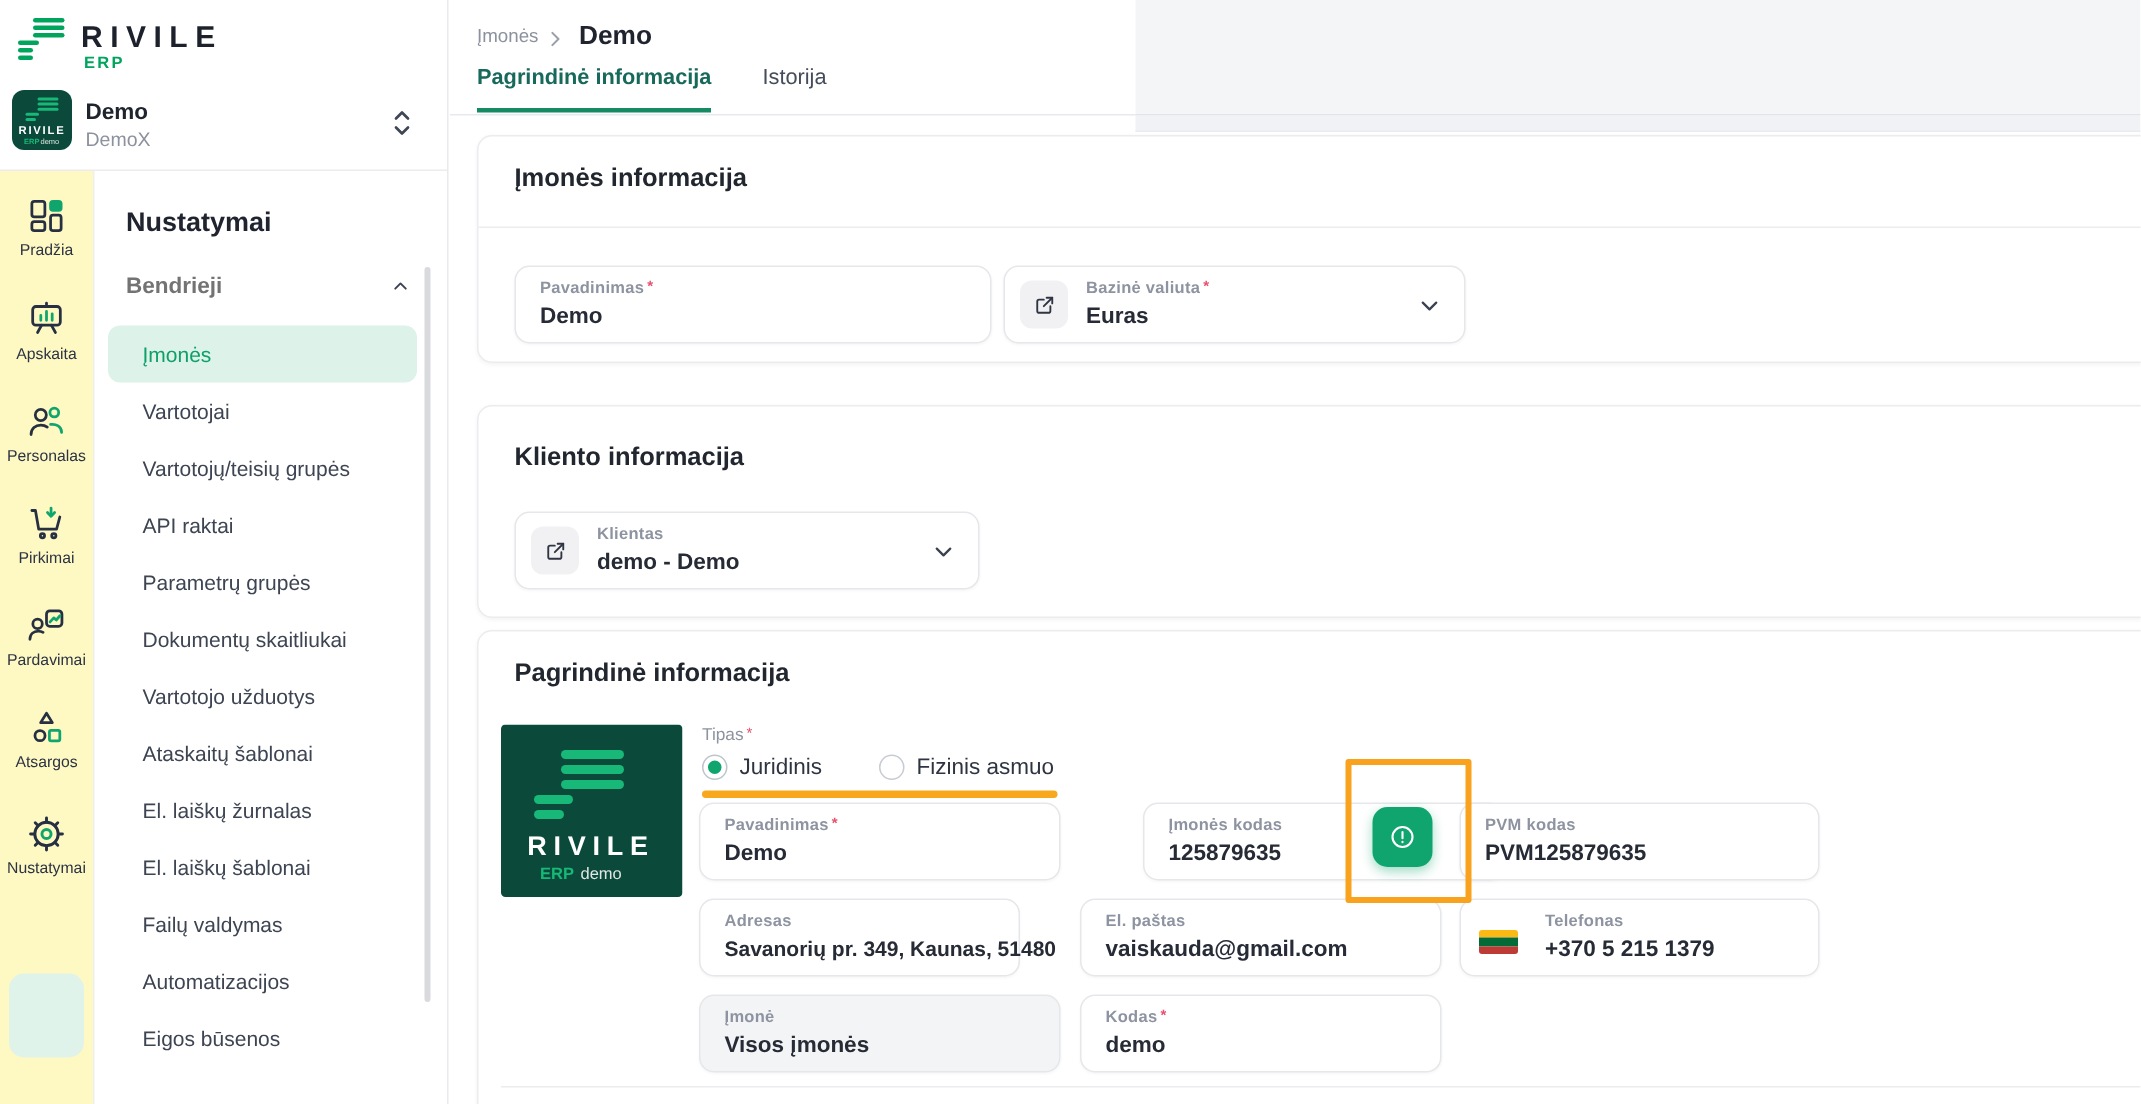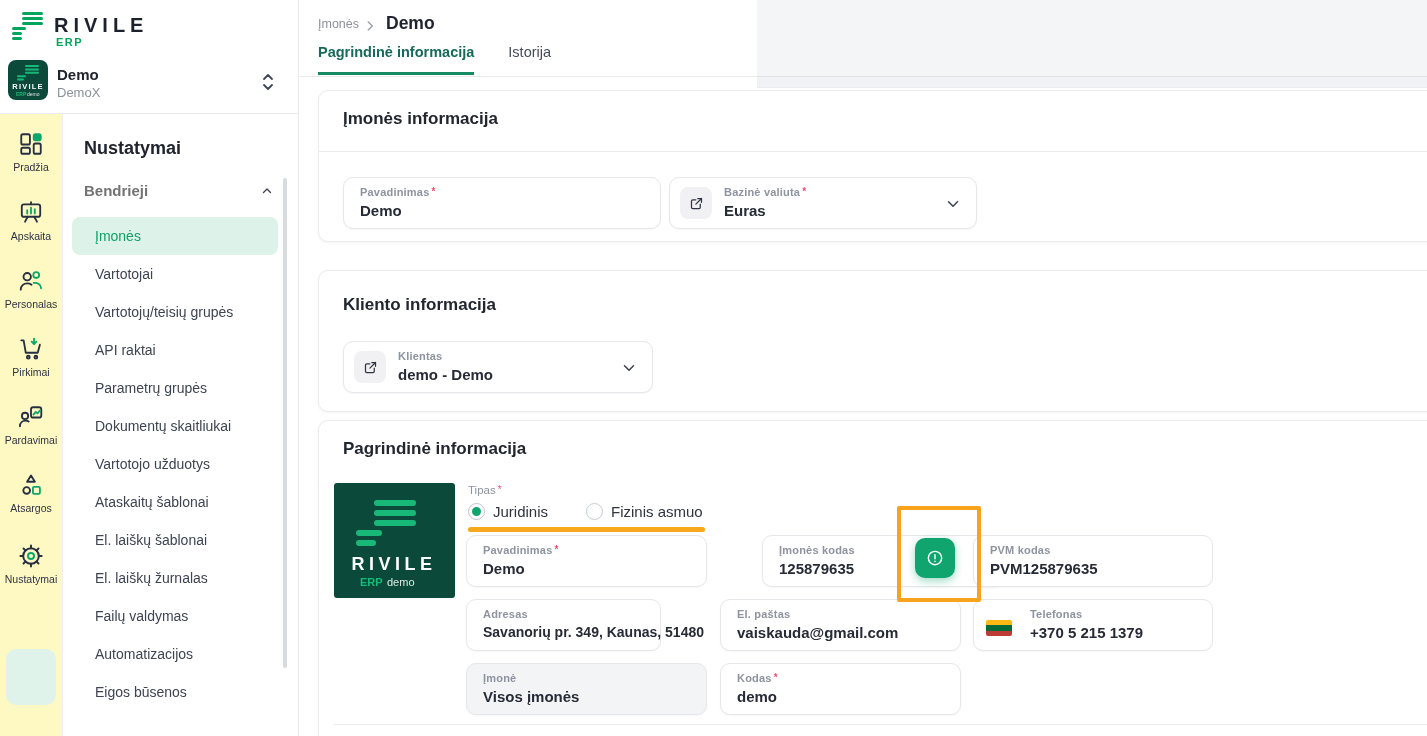--- a/index.html
+++ b/index.html
@@ -227,22 +227,22 @@
 </div>
 <div class="abs side-list">
   <div class="side-item active">Įmonės</div>
   <div class="side-item">Vartotojai</div>
   <div class="side-item">Vartotojų/teisių grupės</div>
   <div class="side-item">API raktai</div>
   <div class="side-item">Parametrų grupės</div>
   <div class="side-item">Dokumentų skaitliukai</div>
   <div class="side-item">Vartotojo užduotys</div>
   <div class="side-item">Ataskaitų šablonai</div>
+  <div class="side-item">El. laiškų žurnalas</div>
   <div class="side-item">El. laiškų šablonai</div>
-  <div class="side-item">El. laiškų žurnalas</div>
   <div class="side-item">Failų valdymas</div>
   <div class="side-item">Automatizacijos</div>
   <div class="side-item">Eigos būsenos</div>
 </div>
 <div class="abs side-scrollbar"></div>
 <div class="abs main-divider"></div>
 
 <div class="abs head-gray-a"></div>
 <div class="abs head-gray-b"></div>
 <div class="abs breadcrumb-parent">Įmonės</div>
@@ -355,21 +355,21 @@
 
 <div class="abs info-btn">
   <svg width="20" height="20" viewBox="0 0 24 24" fill="none" stroke="#ffffff" stroke-width="1.7" stroke-linecap="round">
     <circle cx="12" cy="12" r="8"></circle>
     <path d="M12 8v5"></path>
     <path d="M12 15.8v.4"></path>
   </svg>
 </div>
 <div class="abs annotation-rect"></div>
 
-<div class="fld" style="left:466px;top:599px;width:195px;z-index:10;">
+<div class="fld" style="left:466px;top:599px;width:214px;z-index:10;">
   <div class="lbl">Adresas</div>
   <div class="val" style="font-size:14px;">Savanorių pr. 349, Kaunas, 51480</div>
 </div>
 <div class="fld" style="left:720px;top:599px;width:241px;z-index:10;">
   <div class="lbl">El. paštas</div>
   <div class="val">vaiskauda@gmail.com</div>
 </div>
 <div class="fld with-flag" style="left:973px;top:599px;width:240px;z-index:10;">
   <div class="flag">
     <div style="background:#fdb913;"></div>

